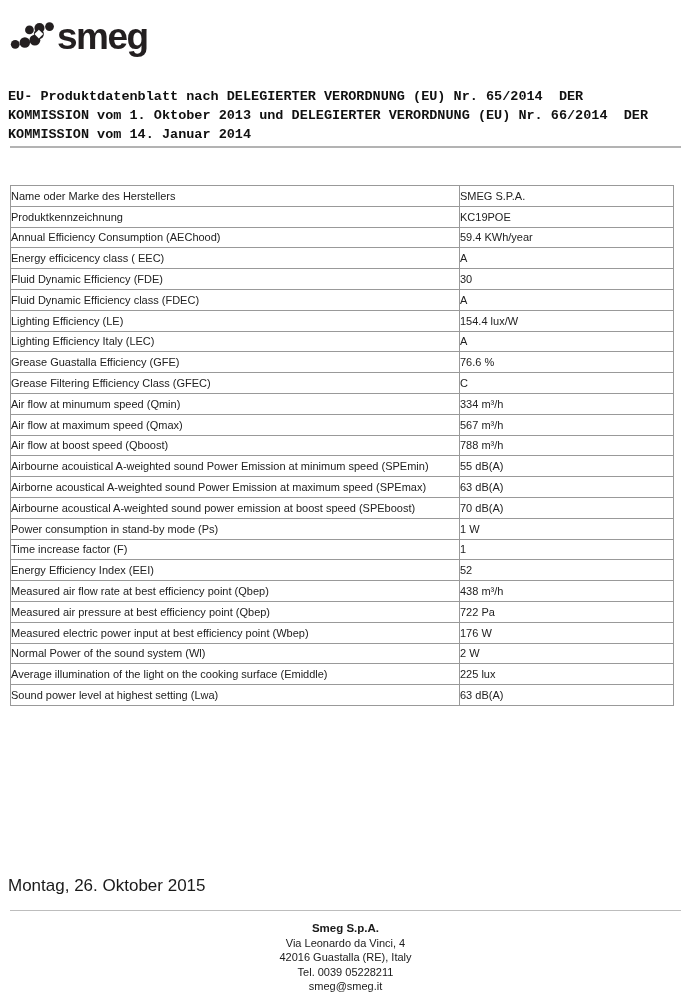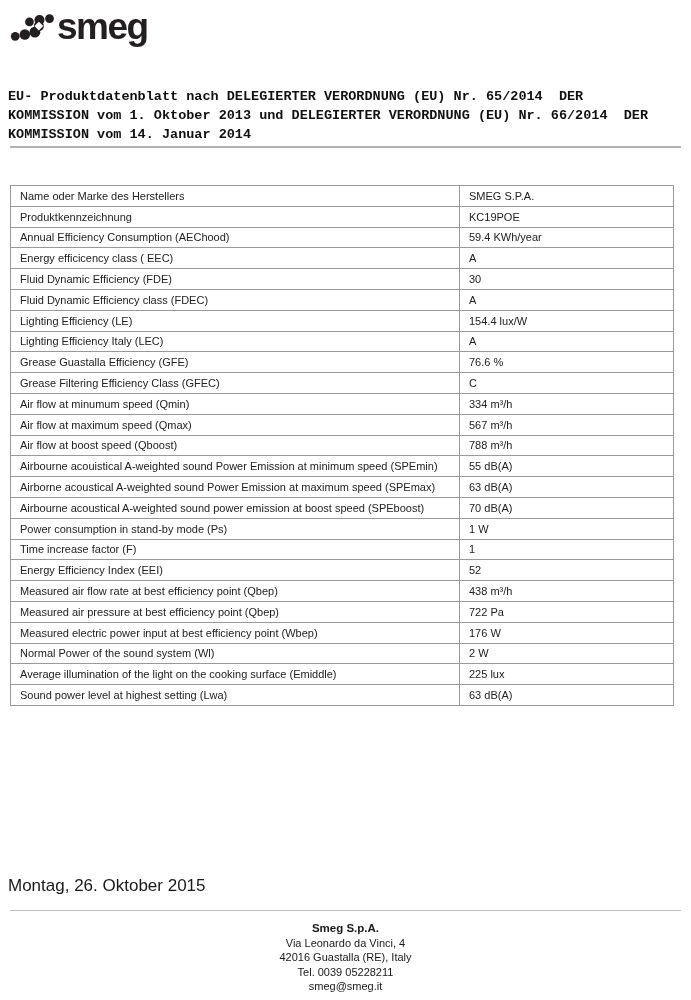--- a/index.html
+++ b/index.html
@@ -7,21 +7,21 @@
   body {
     font-family: "Liberation Sans", "DejaVu Sans", sans-serif;
     color:#1a1a1a;
     width:691px; height:1000px;
     position:relative;
     overflow:hidden;
   }
   .page { position:absolute; inset:0; width:691px; height:1000px; background:#fff; }
 
   
-  .logo { position:absolute; top:13px; left:10px; display:flex; align-items:flex-start; height:48px; }
+  .logo { position:absolute; top:13px; left:10px; display:flex; align-items:center; height:48px; }
   .logo-dots { width:46px; height:30px; margin-bottom:2px; }
   .logo-word {
     font-size:37px; font-weight:700; letter-spacing:-1.5px;
     color:#231f20; line-height:28px; margin-left:1px;
     transform:scaleY(1.02);
   }
 
   
   .heading {
     position:absolute; top:87px; left:8px; width:675px;
@@ -35,21 +35,21 @@
 
   
   table.spec {
     position:absolute; top:185px; left:10px; width:663px;
     border-collapse:collapse; table-layout:fixed;
   }
   table.spec td {
     border:1px solid #999999;
     font-size:11px; color:#222;
     height:20.8px; vertical-align:middle;
-    padding:0 4px 0 9px;
+    padding:0 4px 0 0;
     overflow:hidden; white-space:nowrap;
   }
   table.spec col.c-label { width:449px; }
   table.spec col.c-value { width:214px; }
 
   
   .date-line { position:absolute; top:876px; left:8px; font-size:17px; color:#1a1a1a; }
 
   
   .footer-rule {

